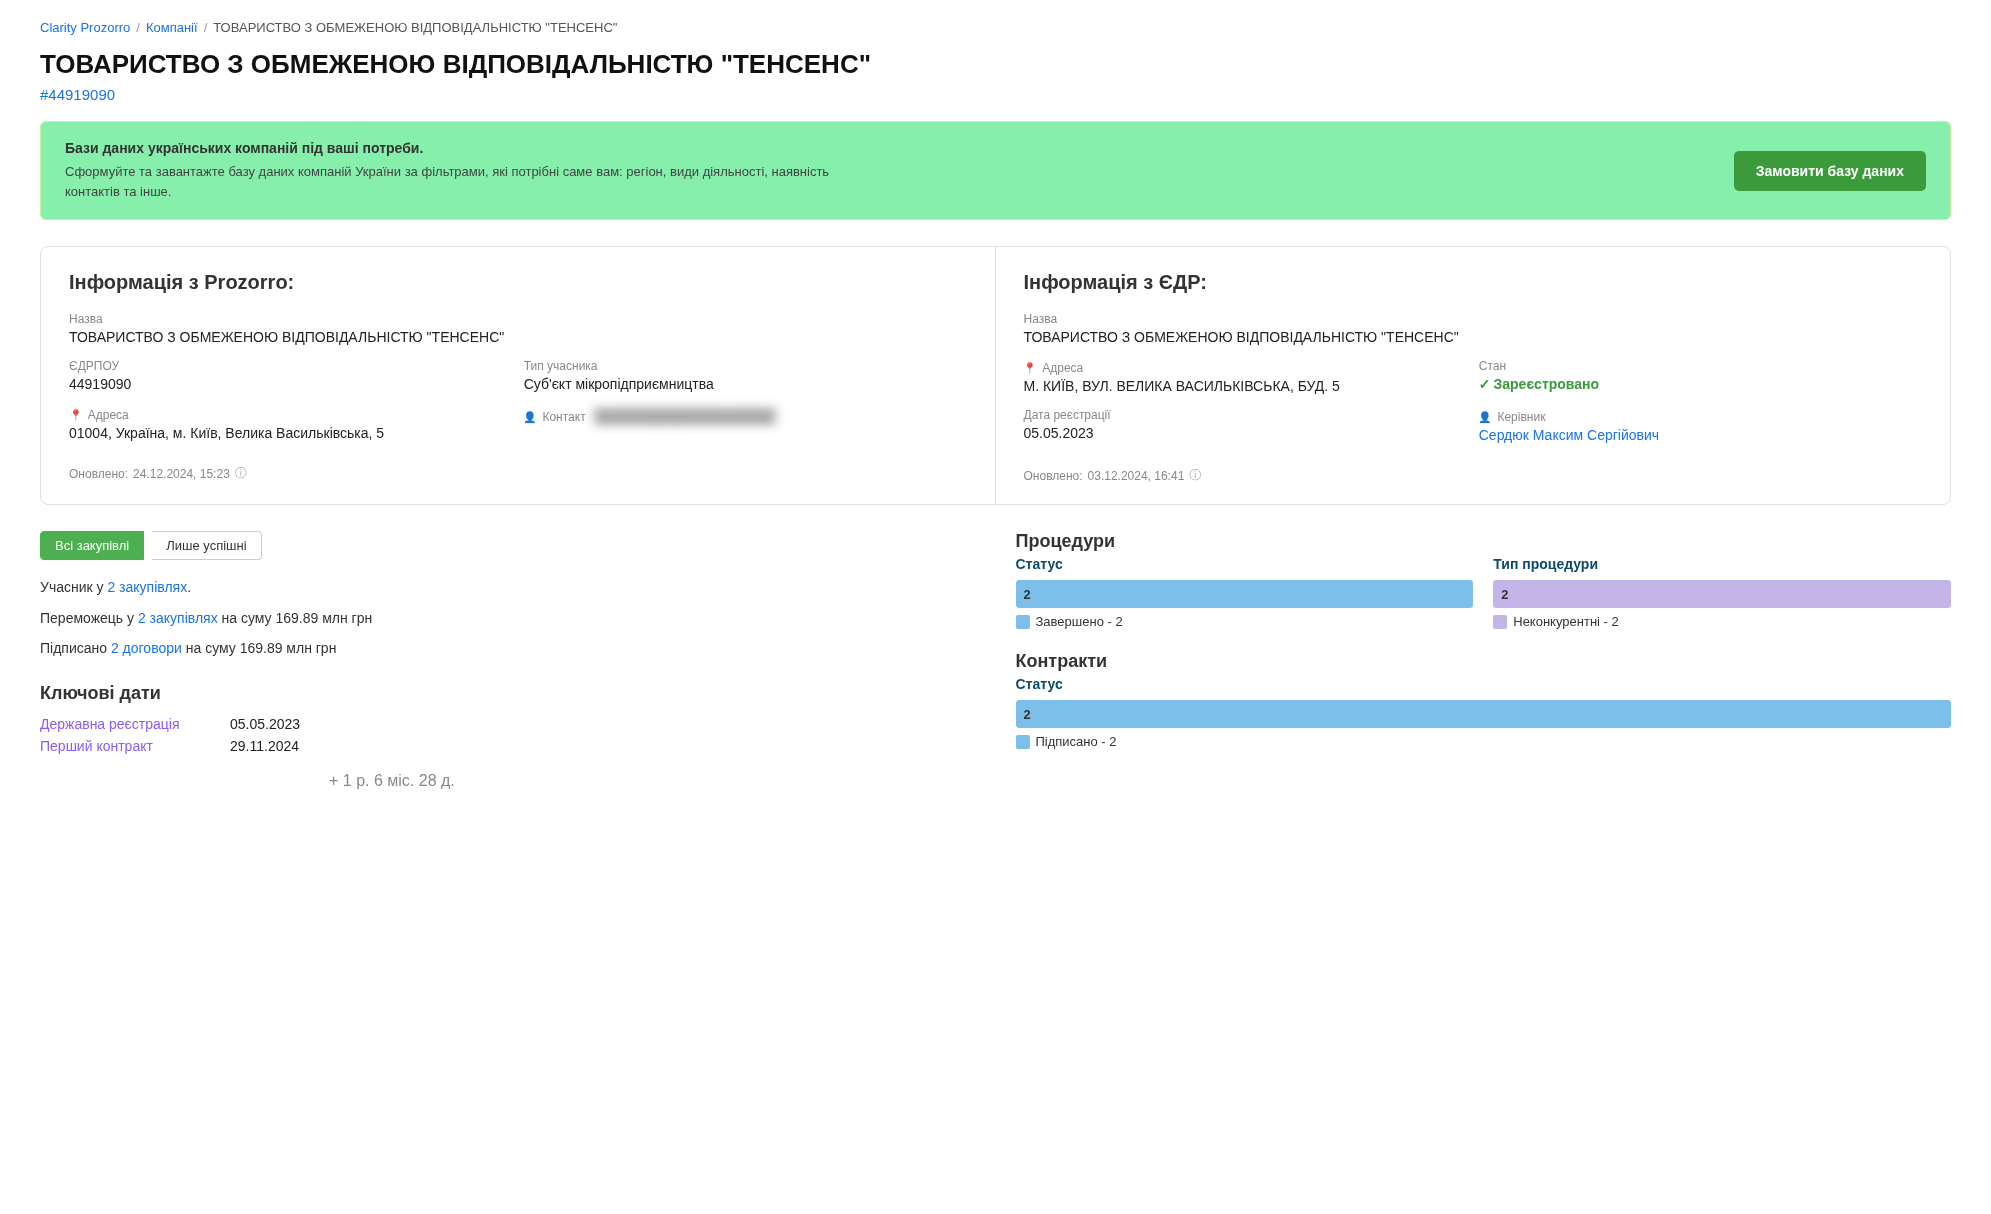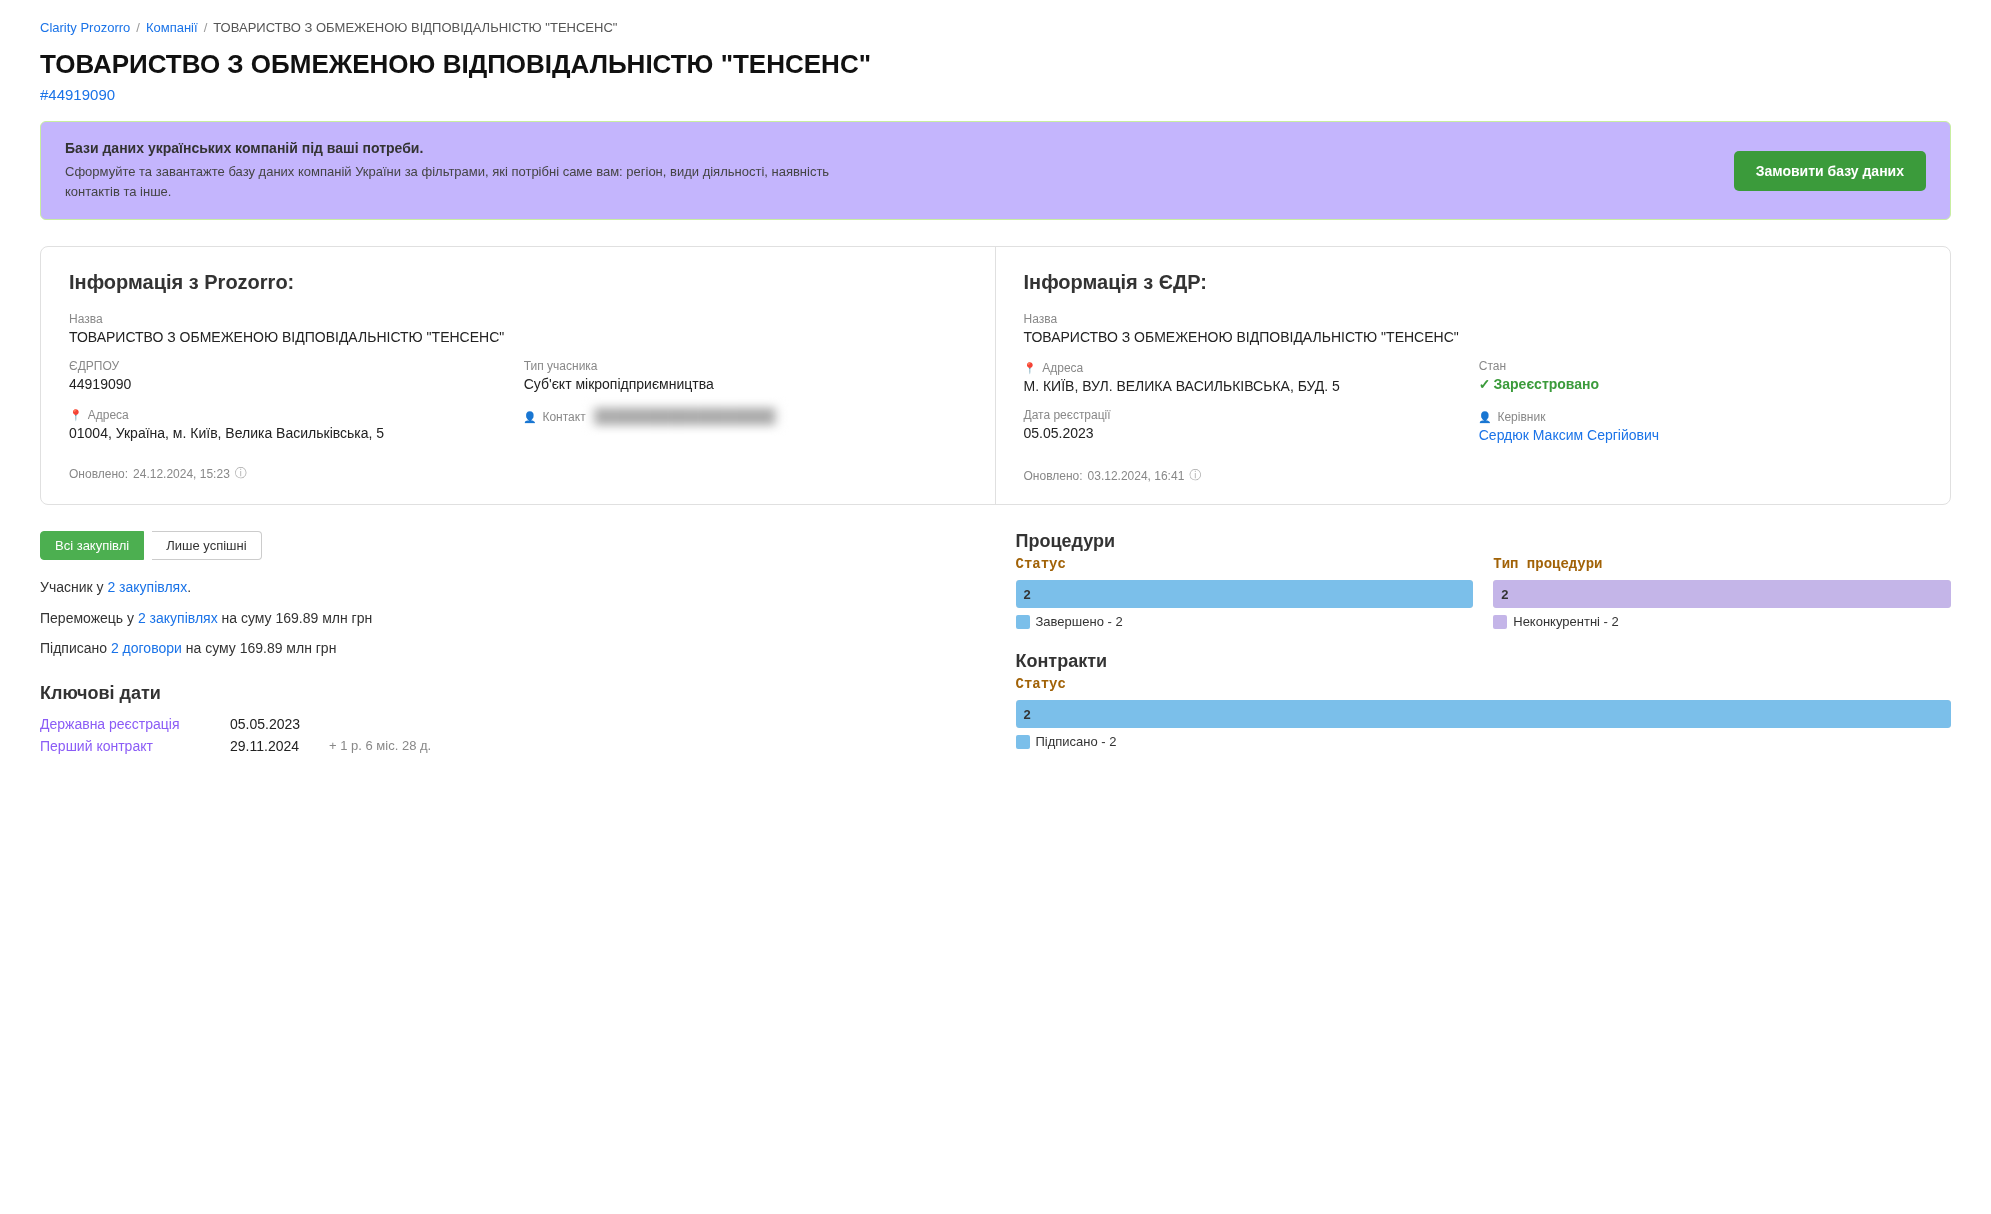--- a/index.html
+++ b/index.html
@@ -35,21 +35,21 @@
     }
     .page-id-link {
       font-size: 15px;
       color: #1a73e8;
       display: block;
       margin-bottom: 18px;
     }
 
     
     .banner {
-      background: #c4b5fd;
+      background: #86efac;
       border: 1px solid #c8eea0;
       border-radius: 6px;
       padding: 18px 24px;
       display: flex;
       align-items: center;
       justify-content: space-between;
       margin-bottom: 26px;
     }
     .banner-text .banner-title {
       font-weight: 700;
@@ -181,36 +181,35 @@
       margin-bottom: 12px;
     }
     .date-row {
       display: flex;
       gap: 30px;
       margin-bottom: 6px;
       font-size: 14px;
     }
     .date-label { color: #8b5cf6; min-width: 160px; }
     .date-val { color: #222; font-weight: 500; }
-    .date-extra { color: #888; font-size: 13px; }
+    .date-extra { color: #888; font-size: 16px; margin-top: 34px; }
 
     
     .right-col {}
     .chart-section { margin-bottom: 22px; }
     .chart-section-title {
       font-size: 18px;
       font-weight: 700;
       margin-bottom: 4px;
     }
     .chart-sub-title {
       font-size: 14px;
       font-weight: 700;
       margin-bottom: 8px;
-      color: #a16207;
-      font-family: Liberation Mono, monospace;
+      color: #0c4a6e;
     }
     .chart-two-col {
       display: grid;
       grid-template-columns: 1fr 1fr;
       gap: 20px;
     }
     .bar-wrap {
       position: relative;
       margin-bottom: 4px;
     }

